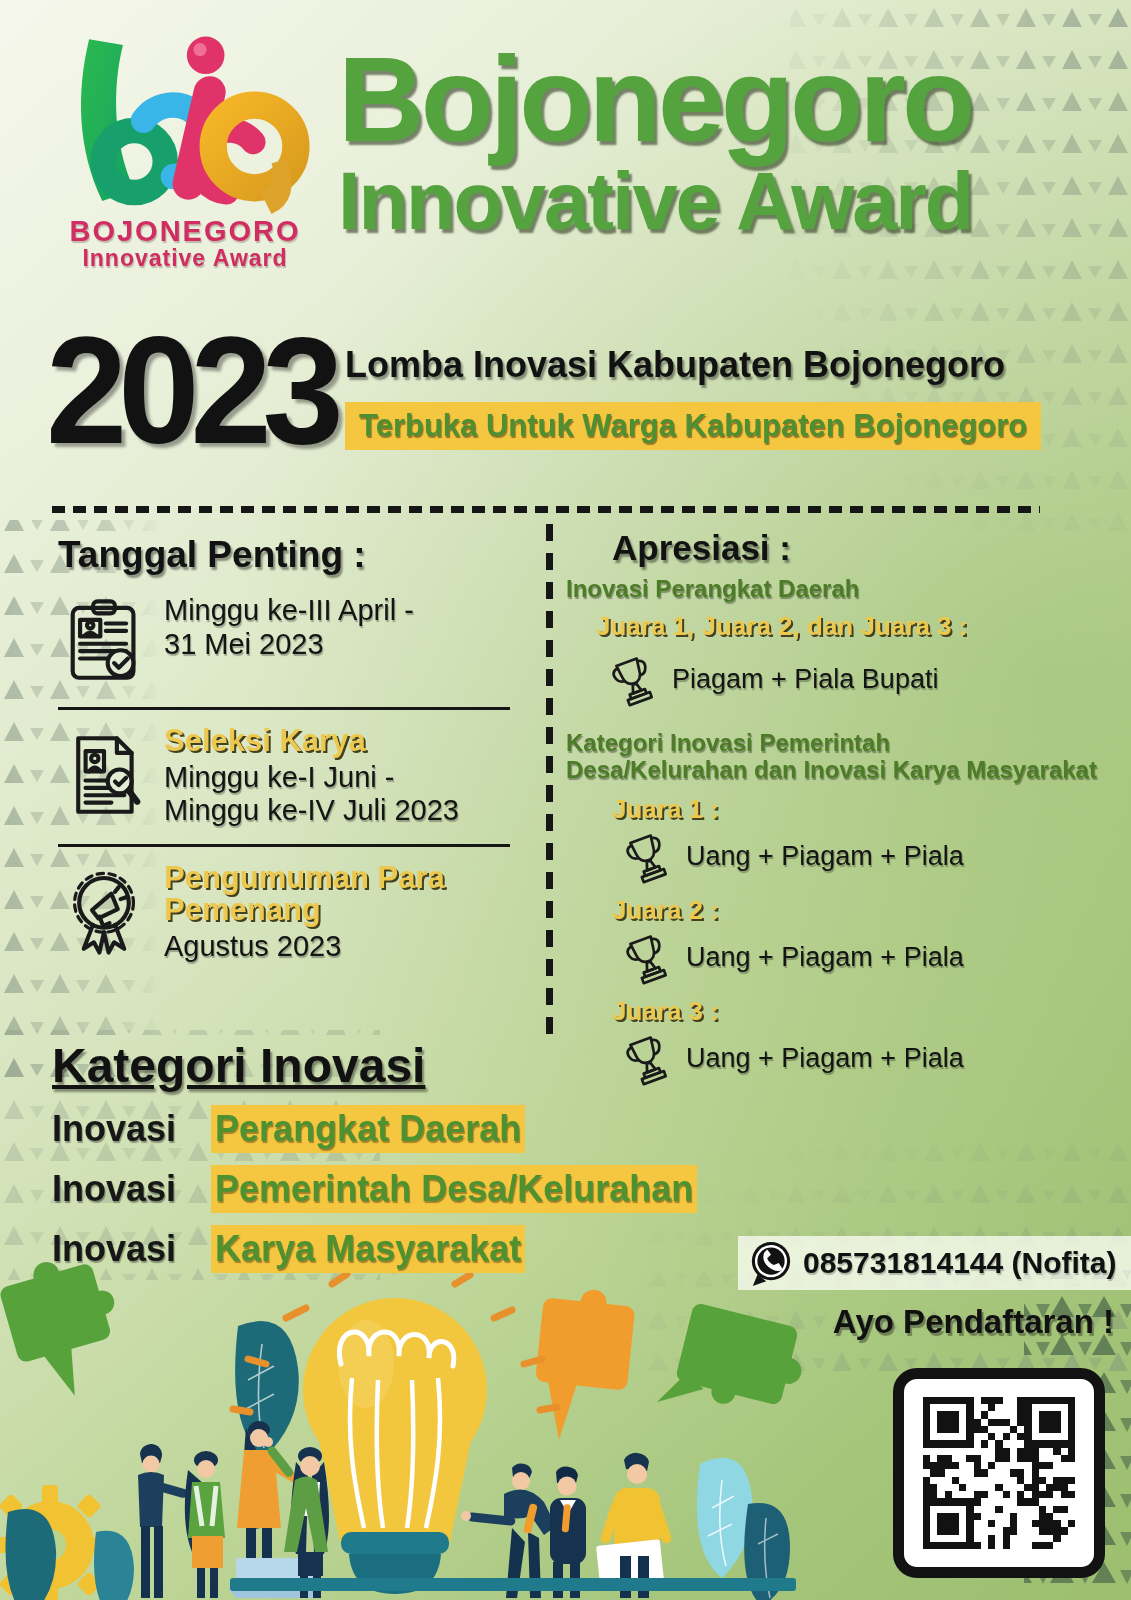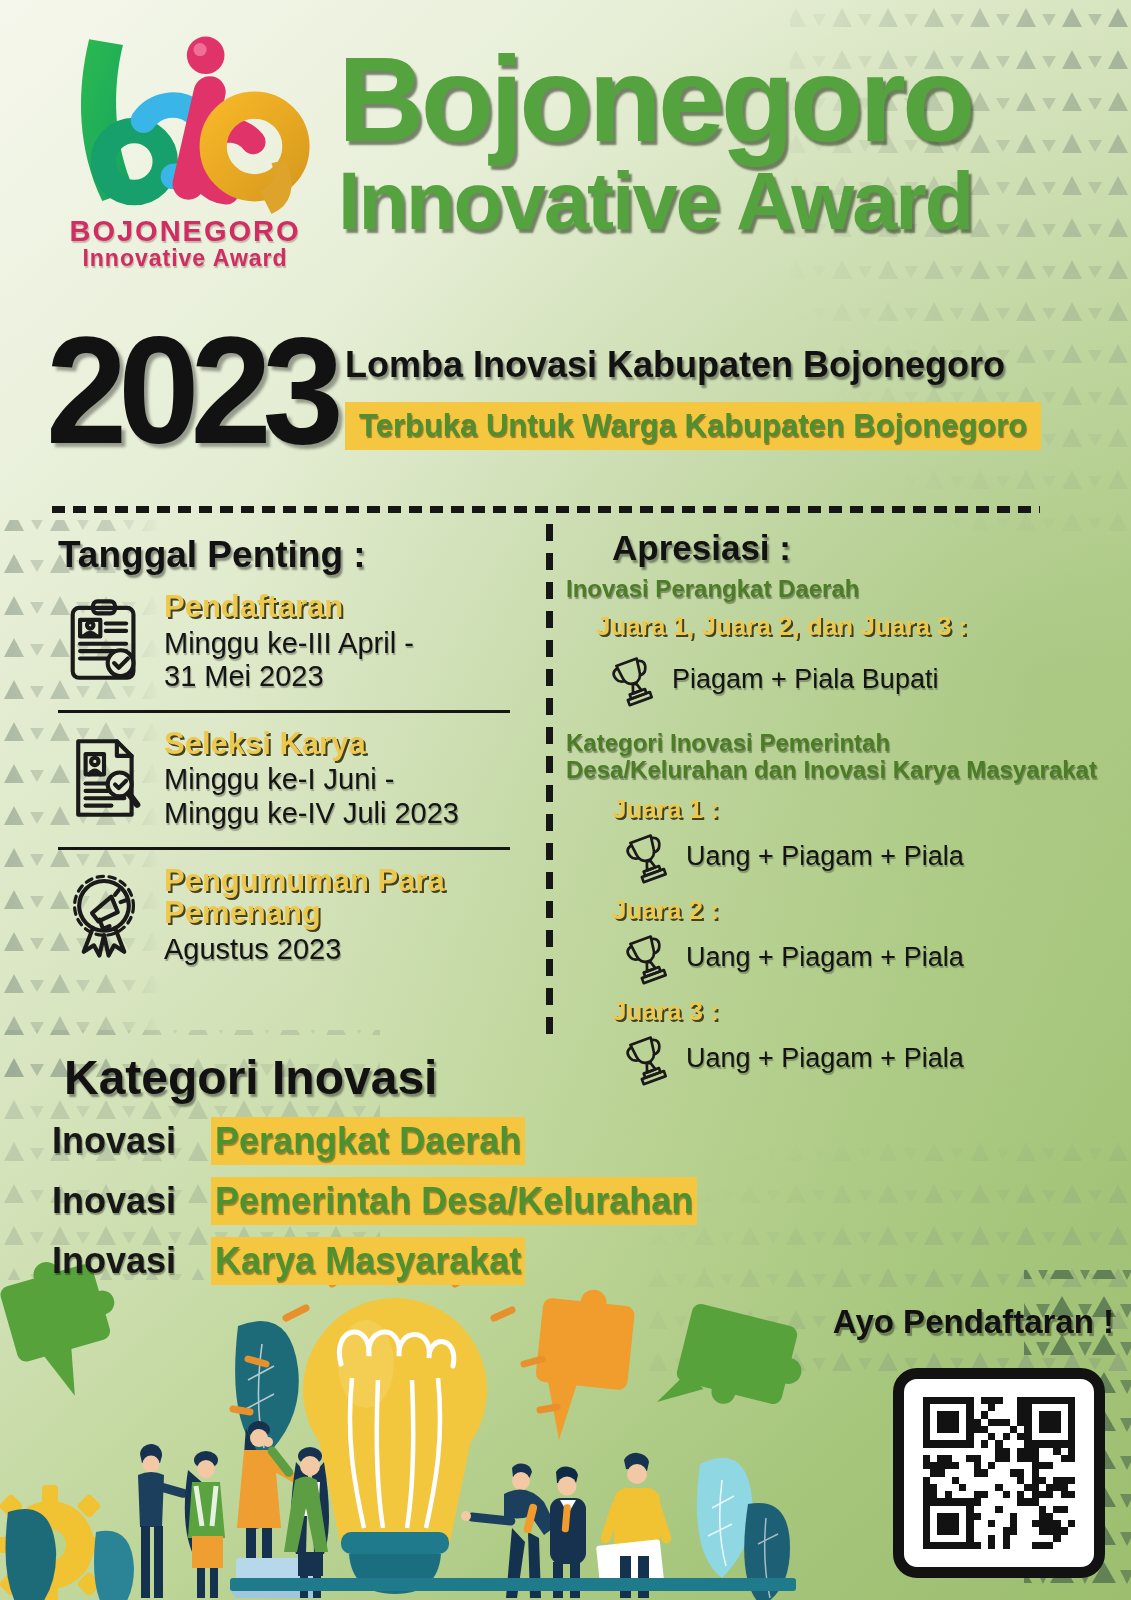--- a/index.html
+++ b/index.html
@@ -55,21 +55,21 @@
   .prize-row{display:flex;align-items:center;gap:12px;margin:10px 0 4px 40px;}
   .trophy-ic{width:54px;height:56px;flex:none;}
   .prize-txt{font-size:27px;color:#141414;text-shadow:1px 2px 1px rgba(0,0,0,.3);}
   .grp2{margin-top:22px;}
   .winner{margin-top:10px;}
   .winner .ap-jline{margin-left:46px;}
   .winner .prize-row{margin-left:54px;margin-top:4px;}
 
   
   .kategori{position:absolute;left:52px;top:1038px;}
-  .kategori h2{font-size:48px;font-weight:bold;margin:12px;color:#121212;text-shadow:2px 3px 2px rgba(0,0,0,.4);}
+  .kategori h2{font-size:48px;font-weight:bold;margin:0;color:#121212;text-shadow:2px 3px 2px rgba(0,0,0,.4);text-decoration:underline;}
   .krow{margin-top:12px;font-size:36px;font-weight:bold;display:flex;align-items:center;gap:35px;}
   .kprefix{color:#171717;text-shadow:1px 2px 1px rgba(0,0,0,.35);}
   .khl{background:#f5c63f;color:#4e9130;padding:3px 4px;text-shadow:1px 2px 1px rgba(0,0,0,.35);}
 
   
   .contact{position:absolute;left:738px;top:1236px;right:0;height:54px;background:rgba(250,253,243,.78);
            display:flex;align-items:center;gap:9px;padding-left:10px;}
   .wa-ic{width:46px;height:48px;flex:none;}
   .phone{font-size:30px;font-weight:bold;color:#111;white-space:nowrap;text-shadow:1px 2px 1px rgba(0,0,0,.25);}
   .cta{position:absolute;left:742px;top:1303px;width:372px;text-align:right;font-size:33px;font-weight:bold;
@@ -324,21 +324,20 @@
           <line x1="52" y1="31" x2="74" y2="31"></line>
             <line x1="52" y1="39" x2="74" y2="39"></line>
           <line x1="24" y1="53" x2="74" y2="53"></line>
             <line x1="24" y1="61" x2="74" y2="61"></line>
             <line x1="24" y1="69" x2="62" y2="69"></line>
           <circle cx="68" cy="74" r="14" fill="#e3ecd2"></circle>
           <path d="M61,74 l5,5 l10,-10"></path>
         </g>
       </svg>
       <div class="date-text">
-        <div class="date-title">Pendaftaran</div>
         <div class="date-detail">
           <div>Minggu ke-III April -</div>
           <div>31 Mei 2023</div>
         </div>
       </div>
     </div>
     <hr class="date-sep">
 
     <div class="date-item">
       <svg class="date-icon" viewBox="0 0 100 100" aria-hidden="true">
@@ -475,20 +474,29 @@
     <div class="krow">
       <span class="kprefix">Inovasi</span>
       <span class="khl">Pemerintah Desa/Kelurahan</span>
     </div>
     <div class="krow">
       <span class="kprefix">Inovasi</span>
       <span class="khl">Karya Masyarakat</span>
     </div>
   </section>
 
+  <div class="contact">
+    <svg class="wa-ic" viewBox="0 0 48 50" aria-hidden="true">
+      <circle cx="24" cy="23" r="20" fill="#121212"></circle>
+      <path d="M10,37 l-5,12 l14,-5 z" fill="#121212"></path>
+      <circle cx="24" cy="23" r="15.5" fill="none" stroke="#ffffff" stroke-width="2.5"></circle>
+      <path d="M17,14 c-3,7 1,14 9,18 c4,2 8,2 10,-1 l-4,-6 l-5,2 c-3,-1 -6,-4 -7,-7 l4,-4 l-4,-5 z" fill="#ffffff"></path>
+    </svg>
+    <span class="phone">085731814144 (Nofita)</span>
+  </div>
 
   <div class="cta">Ayo Pendaftaran !</div>
 
   <div class="qr-box">
     <svg viewBox="0 0 21 21" shape-rendering="crispEdges" aria-hidden="true">
       <path id="qr-modules" fill="#121212" d="M0 0h1v1h-1zM1 0h1v1h-1zM2 0h1v1h-1zM3 0h1v1h-1zM4 0h1v1h-1zM5 0h1v1h-1zM6 0h1v1h-1zM8 0h1v1h-1zM9 0h1v1h-1zM10 0h1v1h-1zM13 0h1v1h-1zM14 0h1v1h-1zM15 0h1v1h-1zM16 0h1v1h-1zM17 0h1v1h-1zM18 0h1v1h-1zM19 0h1v1h-1zM20 0h1v1h-1zM0 1h1v1h-1zM6 1h1v1h-1zM9 1h1v1h-1zM13 1h1v1h-1zM14 1h1v1h-1zM20 1h1v1h-1zM0 2h1v1h-1zM2 2h1v1h-1zM3 2h1v1h-1zM4 2h1v1h-1zM6 2h1v1h-1zM8 2h1v1h-1zM13 2h1v1h-1zM14 2h1v1h-1zM16 2h1v1h-1zM17 2h1v1h-1zM18 2h1v1h-1zM20 2h1v1h-1zM0 3h1v1h-1zM2 3h1v1h-1zM3 3h1v1h-1zM4 3h1v1h-1zM6 3h1v1h-1zM7 3h1v1h-1zM9 3h1v1h-1zM10 3h1v1h-1zM11 3h1v1h-1zM13 3h1v1h-1zM14 3h1v1h-1zM16 3h1v1h-1zM17 3h1v1h-1zM18 3h1v1h-1zM20 3h1v1h-1zM0 4h1v1h-1zM2 4h1v1h-1zM3 4h1v1h-1zM4 4h1v1h-1zM6 4h1v1h-1zM7 4h1v1h-1zM8 4h1v1h-1zM12 4h1v1h-1zM14 4h1v1h-1zM16 4h1v1h-1zM17 4h1v1h-1zM18 4h1v1h-1zM20 4h1v1h-1zM0 5h1v1h-1zM6 5h1v1h-1zM9 5h1v1h-1zM11 5h1v1h-1zM13 5h1v1h-1zM14 5h1v1h-1zM20 5h1v1h-1zM0 6h1v1h-1zM1 6h1v1h-1zM2 6h1v1h-1zM3 6h1v1h-1zM4 6h1v1h-1zM5 6h1v1h-1zM6 6h1v1h-1zM8 6h1v1h-1zM10 6h1v1h-1zM14 6h1v1h-1zM15 6h1v1h-1zM16 6h1v1h-1zM17 6h1v1h-1zM18 6h1v1h-1zM19 6h1v1h-1zM20 6h1v1h-1zM10 7h1v1h-1zM11 7h1v1h-1zM13 7h1v1h-1zM14 7h1v1h-1zM15 7h1v1h-1zM18 7h1v1h-1zM20 7h1v1h-1zM0 8h1v1h-1zM2 8h1v1h-1zM3 8h1v1h-1zM6 8h1v1h-1zM7 8h1v1h-1zM10 8h1v1h-1zM11 8h1v1h-1zM13 8h1v1h-1zM14 8h1v1h-1zM15 8h1v1h-1zM19 8h1v1h-1zM20 8h1v1h-1zM0 9h1v1h-1zM1 9h1v1h-1zM2 9h1v1h-1zM3 9h1v1h-1zM4 9h1v1h-1zM7 9h1v1h-1zM9 9h1v1h-1zM15 9h1v1h-1zM16 9h1v1h-1zM17 9h1v1h-1zM1 10h1v1h-1zM2 10h1v1h-1zM7 10h1v1h-1zM8 10h1v1h-1zM12 10h1v1h-1zM13 10h1v1h-1zM15 10h1v1h-1zM0 11h1v1h-1zM4 11h1v1h-1zM13 11h1v1h-1zM15 11h1v1h-1zM16 11h1v1h-1zM18 11h1v1h-1zM19 11h1v1h-1zM20 11h1v1h-1zM0 12h1v1h-1zM1 12h1v1h-1zM5 12h1v1h-1zM10 12h1v1h-1zM14 12h1v1h-1zM15 12h1v1h-1zM17 12h1v1h-1zM18 12h1v1h-1zM19 12h1v1h-1zM0 13h1v1h-1zM1 13h1v1h-1zM3 13h1v1h-1zM7 13h1v1h-1zM8 13h1v1h-1zM11 13h1v1h-1zM13 13h1v1h-1zM15 13h1v1h-1zM16 13h1v1h-1zM17 13h1v1h-1zM19 13h1v1h-1zM20 13h1v1h-1zM0 14h1v1h-1zM1 14h1v1h-1zM2 14h1v1h-1zM3 14h1v1h-1zM4 14h1v1h-1zM5 14h1v1h-1zM6 14h1v1h-1zM7 14h1v1h-1zM13 14h1v1h-1zM14 14h1v1h-1zM15 14h1v1h-1zM0 15h1v1h-1zM6 15h1v1h-1zM10 15h1v1h-1zM16 15h1v1h-1zM18 15h1v1h-1zM19 15h1v1h-1zM0 16h1v1h-1zM2 16h1v1h-1zM3 16h1v1h-1zM4 16h1v1h-1zM6 16h1v1h-1zM7 16h1v1h-1zM12 16h1v1h-1zM16 16h1v1h-1zM17 16h1v1h-1zM0 17h1v1h-1zM2 17h1v1h-1zM3 17h1v1h-1zM4 17h1v1h-1zM6 17h1v1h-1zM9 17h1v1h-1zM12 17h1v1h-1zM15 17h1v1h-1zM16 17h1v1h-1zM17 17h1v1h-1zM18 17h1v1h-1zM20 17h1v1h-1zM0 18h1v1h-1zM2 18h1v1h-1zM3 18h1v1h-1zM4 18h1v1h-1zM6 18h1v1h-1zM11 18h1v1h-1zM12 18h1v1h-1zM16 18h1v1h-1zM17 18h1v1h-1zM18 18h1v1h-1zM19 18h1v1h-1zM0 19h1v1h-1zM6 19h1v1h-1zM9 19h1v1h-1zM11 19h1v1h-1zM18 19h1v1h-1zM0 20h1v1h-1zM1 20h1v1h-1zM2 20h1v1h-1zM3 20h1v1h-1zM4 20h1v1h-1zM5 20h1v1h-1zM6 20h1v1h-1zM7 20h1v1h-1zM9 20h1v1h-1zM11 20h1v1h-1zM15 20h1v1h-1zM16 20h1v1h-1zM17 20h1v1h-1z"></path>
     </svg>
   </div>
 
 </div>

